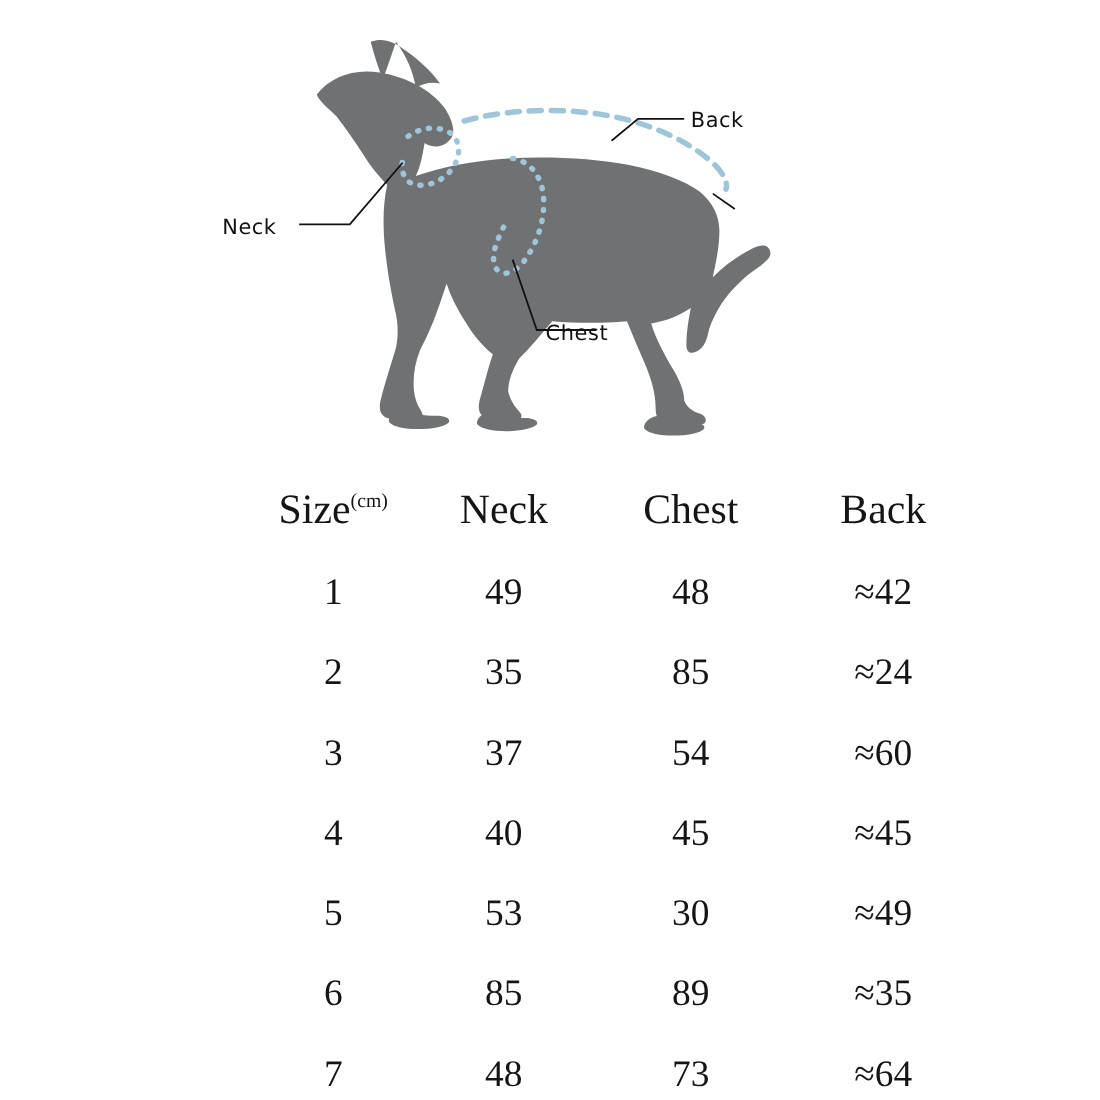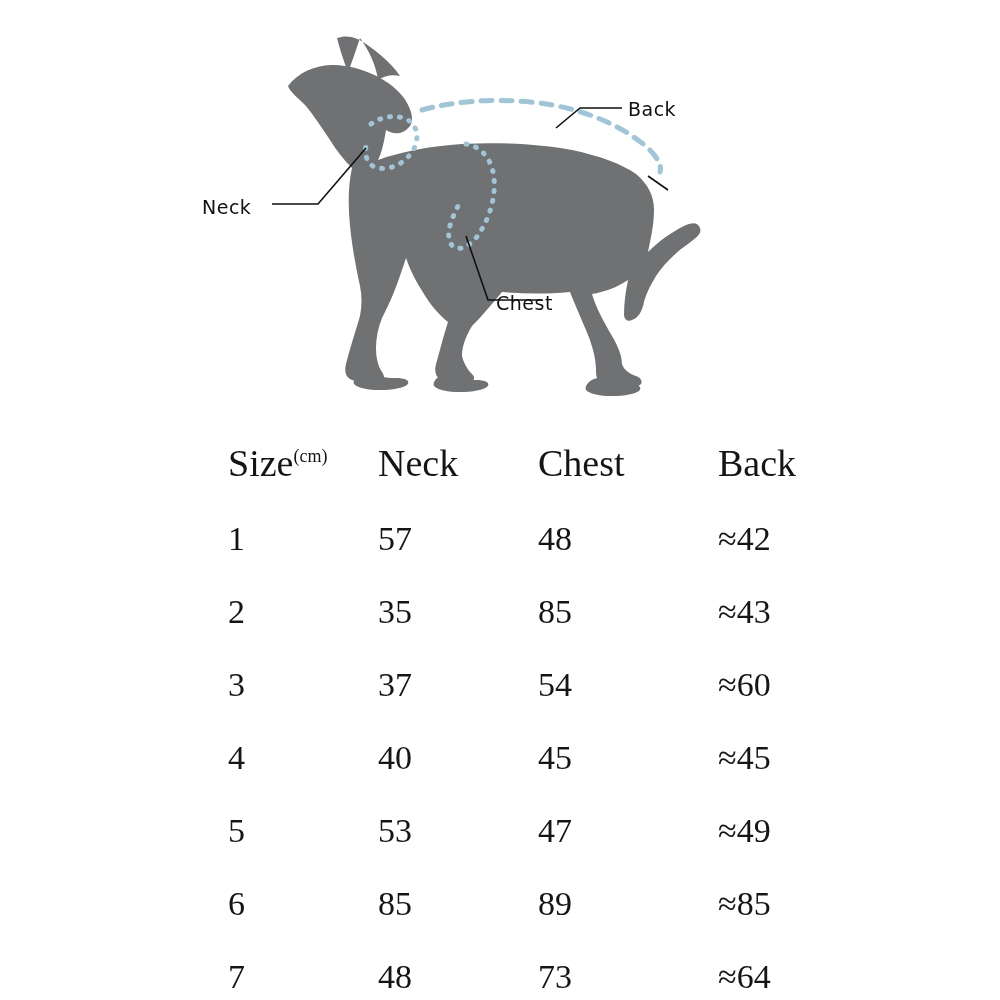--- a/index.html
+++ b/index.html
@@ -52,21 +52,21 @@
     width: 1000px;
   }
   table.size-table {
     border-collapse: collapse;
     width: 660px;
     margin: 0 auto 0 228px;
     table-layout: fixed;
   }
   table.size-table th,
   table.size-table td {
-    text-align: left;
+    text-align: center;
     font-family: "Liberation Serif", serif;
     font-weight: normal;
     color: #151515;
     padding: 0;
     height: 73px;
     vertical-align: middle;
   }
   table.size-table th {
     font-size: 38px;
     height: 78px;
@@ -220,53 +220,53 @@
             </span>
           </th>
           <th class="col-neck">Neck</th>
           <th class="col-chest">Chest</th>
           <th class="col-back">Back</th>
         </tr>
       </thead>
       <tbody>
         <tr>
           <td class="col-size">1</td>
-          <td class="col-neck">57</td>
+          <td class="col-neck">49</td>
           <td class="col-chest">48</td>
           <td class="col-back">≈42</td>
         </tr>
         <tr>
           <td class="col-size">2</td>
           <td class="col-neck">35</td>
           <td class="col-chest">85</td>
-          <td class="col-back">≈43</td>
+          <td class="col-back">≈24</td>
         </tr>
         <tr>
           <td class="col-size">3</td>
           <td class="col-neck">37</td>
           <td class="col-chest">54</td>
           <td class="col-back">≈60</td>
         </tr>
         <tr>
           <td class="col-size">4</td>
           <td class="col-neck">40</td>
           <td class="col-chest">45</td>
           <td class="col-back">≈45</td>
         </tr>
         <tr>
           <td class="col-size">5</td>
           <td class="col-neck">53</td>
-          <td class="col-chest">47</td>
+          <td class="col-chest">30</td>
           <td class="col-back">≈49</td>
         </tr>
         <tr>
           <td class="col-size">6</td>
           <td class="col-neck">85</td>
           <td class="col-chest">89</td>
-          <td class="col-back">≈85</td>
+          <td class="col-back">≈35</td>
         </tr>
         <tr>
           <td class="col-size">7</td>
           <td class="col-neck">48</td>
           <td class="col-chest">73</td>
           <td class="col-back">≈64</td>
         </tr>
       </tbody>
     </table>
   </div>

